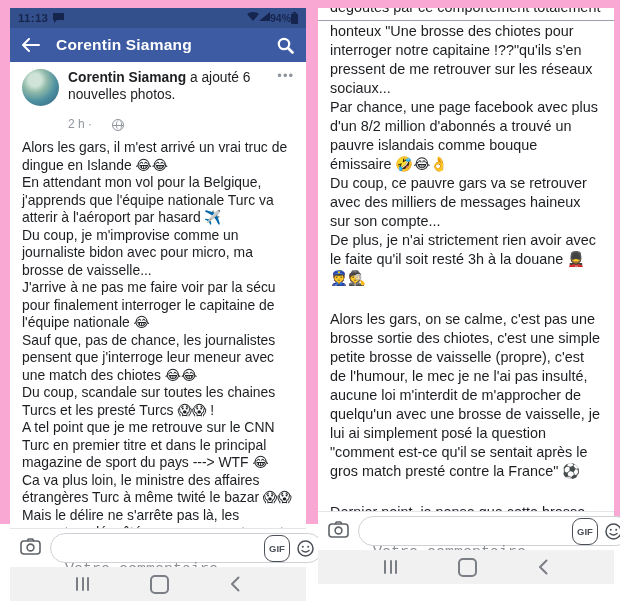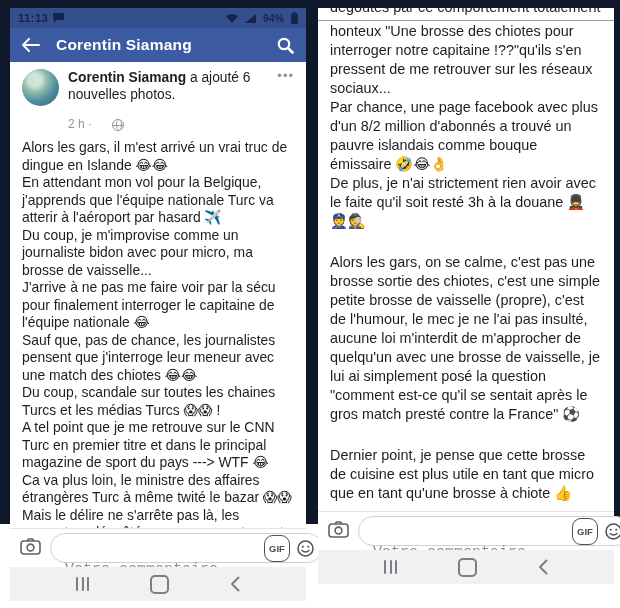--- a/index.html
+++ b/index.html
@@ -1,26 +1,26 @@
 <!DOCTYPE html>
 <html><head>
 <meta charset="utf-8">
 <style>
   html,body{margin:0;padding:0;background:#ffffff;width:620px;height:608px;overflow:hidden;
     font-family:"Liberation Sans","DejaVu Sans",sans-serif;}
-  .canvas{position:relative;width:620px;height:524px;background:#0f172a;}
+  .canvas{position:relative;width:620px;height:524px;background:#f9a8d4;}
   .panel{position:absolute;top:8px;width:296px;height:592px;background:#fff;display:flex;flex-direction:column;}
   .panel.left{left:10px;}
   .panel.right{left:318px;}
 
   
   .statusbar{height:20px;background:#34508c;display:flex;align-items:center;padding:0 8px;flex:0 0 auto;}
   .sb-time{color:#16254e;font-size:11.5px;font-weight:bold;letter-spacing:.3px;}
   .sb-left{display:flex;align-items:center;gap:5px;}
-  .sb-right{margin-left:auto;display:flex;align-items:center;gap:7px;color:#16254e;font-size:10.5px;font-weight:bold;}
+  .sb-right{margin-left:auto;display:flex;gap:0;color:#16254e;font-size:10.5px;font-weight:bold;}
   .sb-ico{display:inline-flex;}
 
   
   .appheader{height:34px;background:#3d5ba2;display:flex;align-items:center;padding:0 12px;gap:16px;flex:0 0 auto;}
   .appheader .title{color:#fff;font-size:15.5px;font-weight:bold;letter-spacing:.2px;}
   .hdr-btn{display:inline-flex;align-items:center;justify-content:center;}
   .hdr-search{margin-left:auto;}
 
   
   .content{flex:0 0 auto;overflow:hidden;background:#fff;position:relative;}
@@ -131,21 +131,21 @@
         </div>
         <span class="more">•••</span>
       </div>
 
       <div class="posttext">
         <p>Alors les gars, il m'est arrivé un vrai truc de dingue en Islande 😂😂</p>
         <p>En attendant mon vol pour la Belgique, j'apprends que l'équipe nationale Turc va atterir à l'aéroport par hasard ✈️</p>
         <p>Du coup, je m'improvise comme un journaliste bidon avec pour micro, ma brosse de vaisselle...</p>
         <p>J'arrive à ne pas me faire voir par la sécu pour finalement interroger le capitaine de l'équipe nationale 😂</p>
         <p>Sauf que, pas de chance, les journalistes pensent que j'interroge leur meneur avec une match des chiotes 😂😂</p>
-        <p>Du coup, scandale sur toutes les chaines Turcs et les médias Turcs 😱😱 !</p>
+        <p>Du coup, scandale sur toutes les chaines Turcs et les presté Turcs 😱😱 !</p>
         <p>A tel point que je me retrouve sur le CNN Turc en premier titre et dans le principal magazine de sport du pays ---&gt; WTF 😂</p>
         <p>Ca va plus loin, le ministre des affaires étrangères Turc à même twité le bazar 😱😱</p>
         <p>Mais le délire ne s'arrête pas là, les supporters dégoûtés par ce comportement totalement honteux "Une brosse des chiotes pour</p>
       </div>
     </div>
 
     <div class="commentbar">
       <span>
         <svg width="21" height="17" viewBox="0 0 21 17">
             <rect x="1" y="3" width="19" height="13" rx="3" stroke="#5f6368" stroke-width="1.6" fill="none"></rect>
@@ -188,20 +188,21 @@
   <div class="panel right">
 
     <div class="clip-top">
       <span>dégoûtés par ce comportement totalement</span>
     </div>
 
     <div class="content">
       <div class="posttext">
         <p>honteux "Une brosse des chiotes pour interroger notre capitaine !??"qu'ils s'en pressent de me retrouver sur les réseaux sociaux...</p>
         <p>Par chance, une page facebook avec plus d'un 8/2 million d'abonnés a trouvé un pauvre islandais comme bouque émissaire 🤣😂👌</p>
+        <p>Du coup, ce pauvre gars va se retrouver avec des milliers de messages haineux sur son compte...</p>
         <p>De plus, je n'ai strictement rien avoir avec le faite qu'il soit resté 3h à la douane 💂👮🕵️</p>
         <p class="gap">Alors les gars, on se calme, c'est pas une brosse sortie des chiotes, c'est une simple petite brosse de vaisselle (propre), c'est de l'humour, le mec je ne l'ai pas insulté, aucune loi m'interdit de m'approcher de quelqu'un avec une brosse de vaisselle, je lui ai simplement posé la question "comment est-ce qu'il se sentait après le gros match presté contre la France" ⚽</p>
         <p class="gap">Dernier point, je pense que cette brosse de cuisine est plus utile en tant que micro que en tant qu'une brosse à chiote 👍</p>
 
       </div>
     </div>
 
     <div class="commentbar">
       <span>
         <svg width="21" height="17" viewBox="0 0 21 17">

